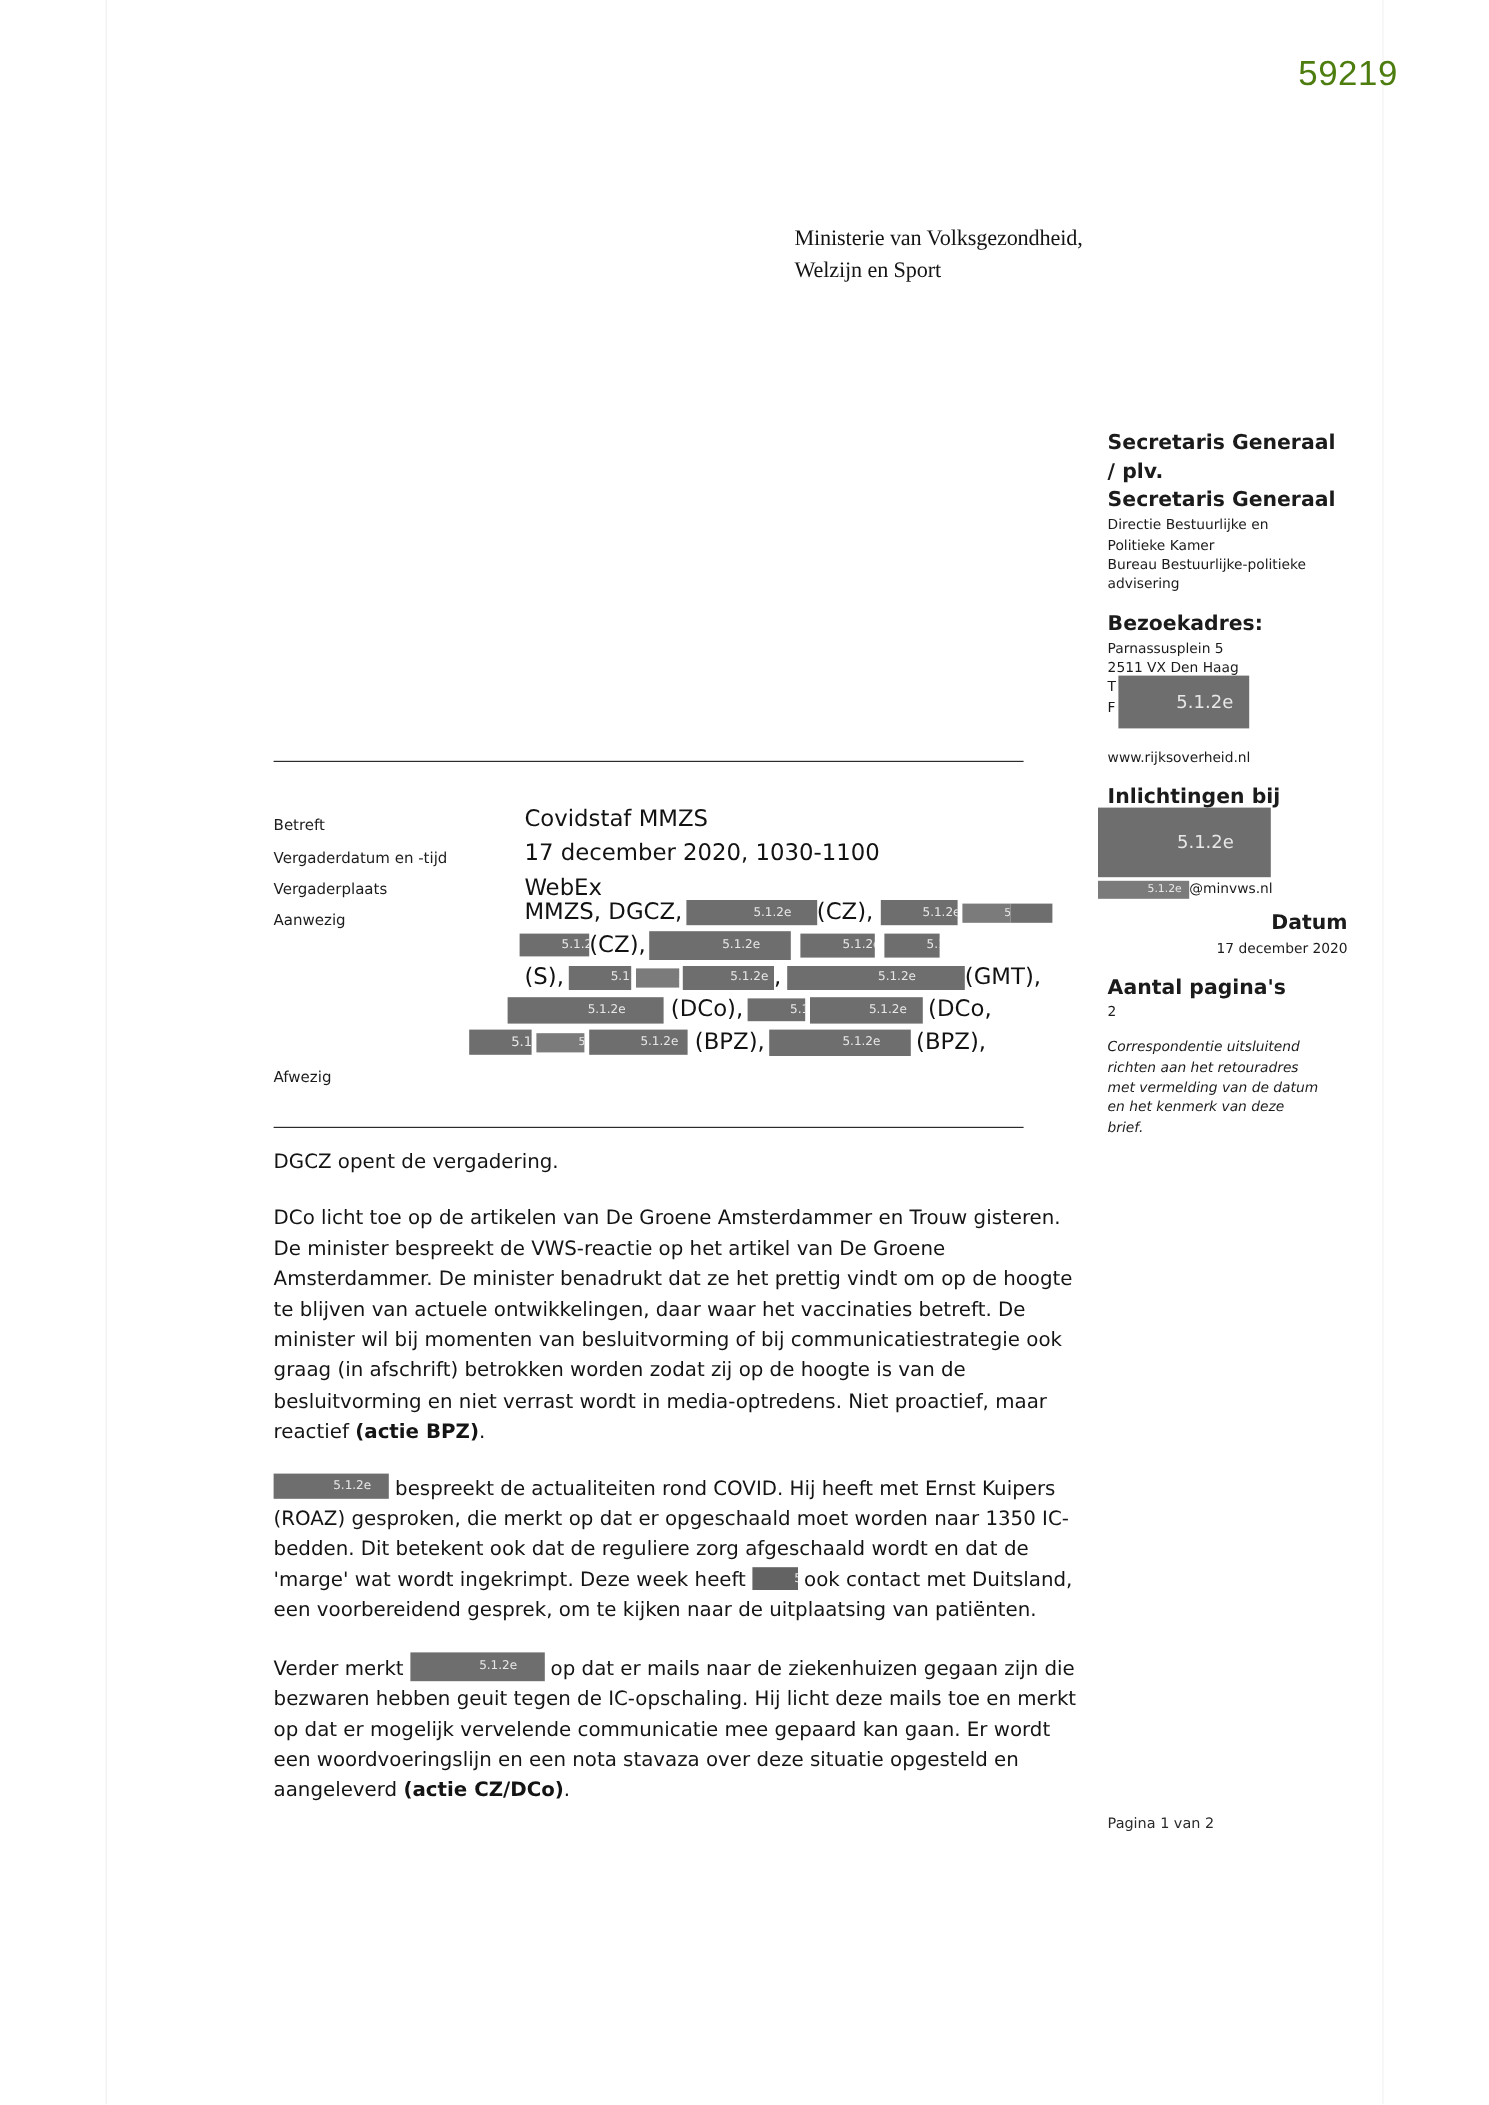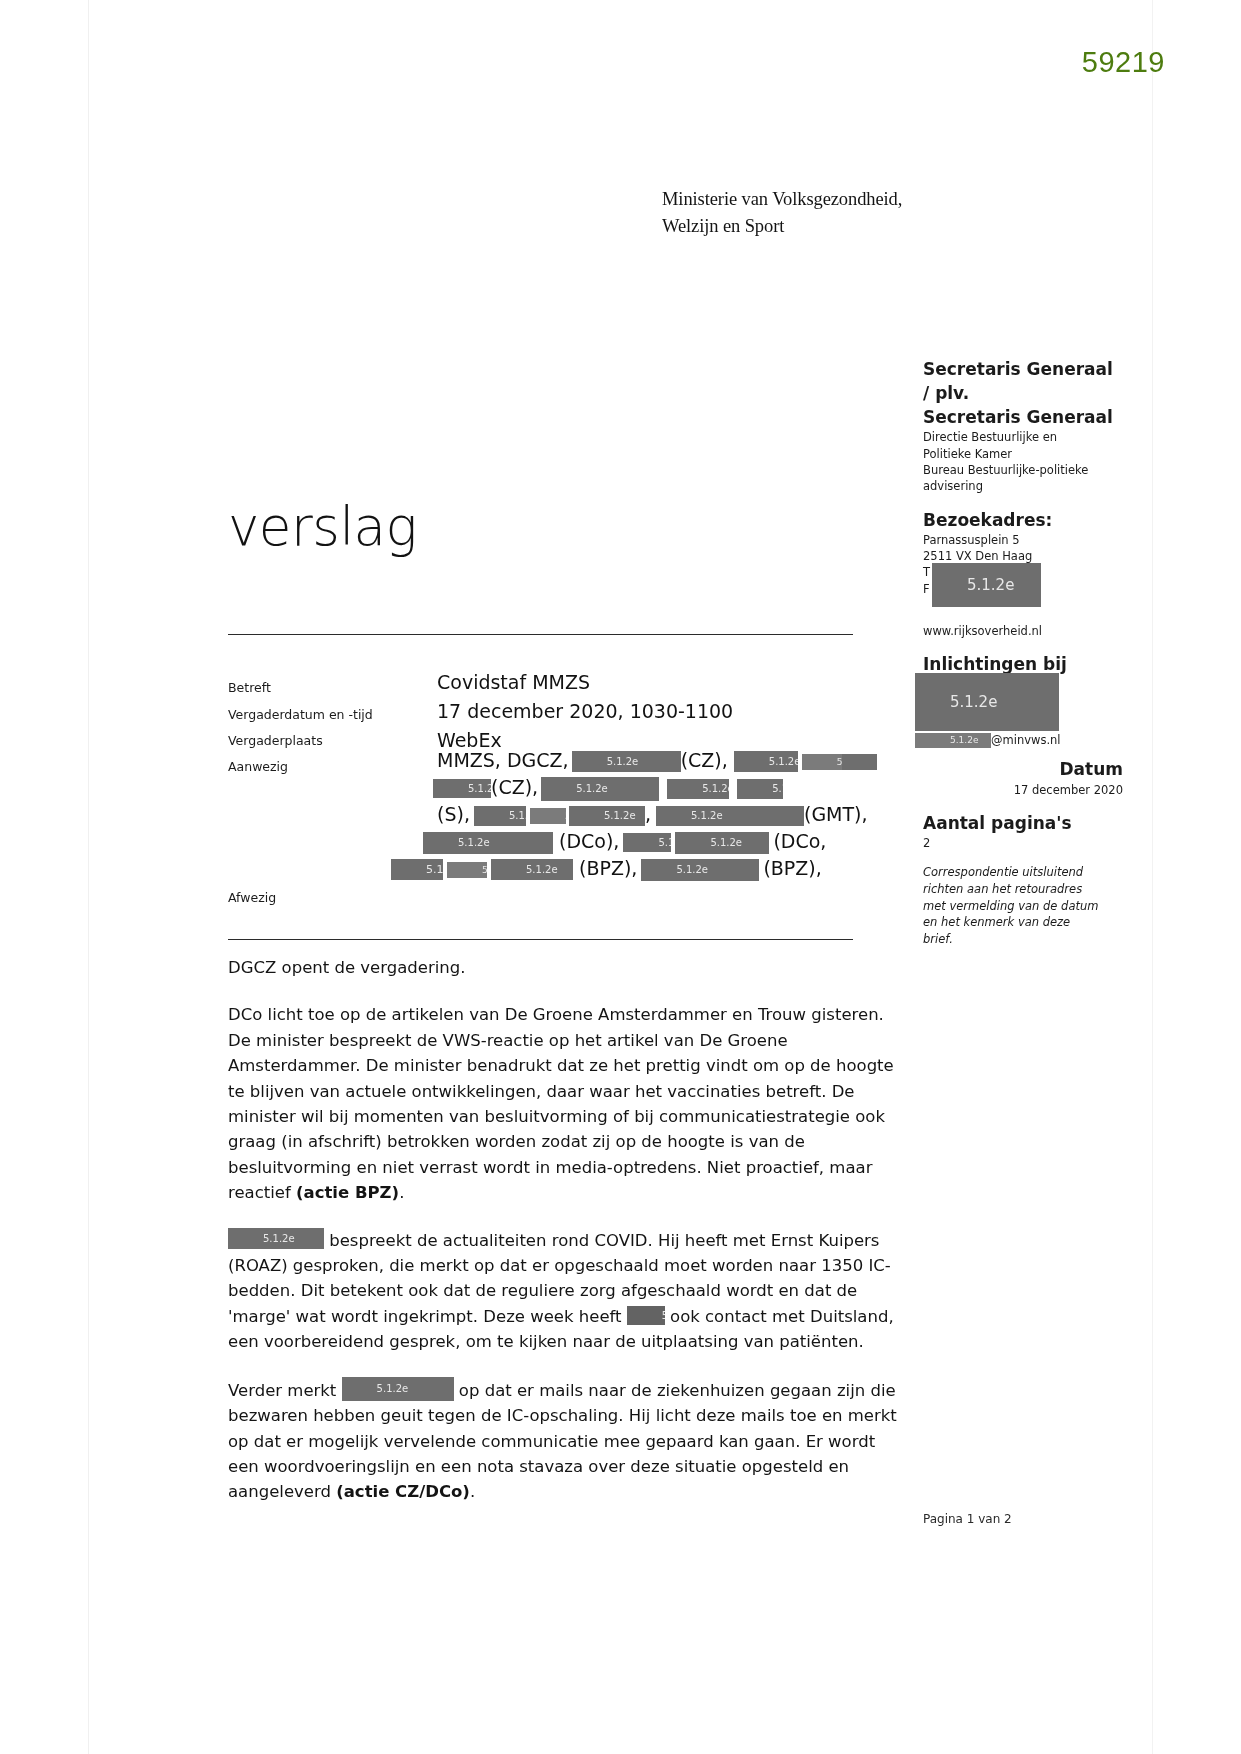--- a/index.html
+++ b/index.html
@@ -76,20 +76,21 @@
     line-height: 1.45;
   }
   .meta-line { white-space: nowrap; }
 
   
   .redact {
     display: inline-block;
     background: #6e6e6e;
     color: #e8e8e8;
     font-family: "DejaVu Sans", sans-serif;
+    text-align: center;
     vertical-align: middle;
     overflow: hidden;
     white-space: nowrap;
     box-sizing: border-box;
     line-height: 1;
     padding-left: 35px;
   }
   .redact.lt { background: #7b7b7b; }
   .redact.dk { background: #636363; }
   .redact-abs { position: absolute; }
@@ -228,21 +229,20 @@
     <div class="meta-block meta-italic">
       <div>Correspondentie uitsluitend</div>
       <div>richten aan het retouradres</div>
       <div>met vermelding van de datum</div>
       <div>en het kenmerk van deze</div>
       <div>brief.</div>
     </div>
 
   </div>
 
-  <div class="title-verslag">verslag</div>
 
   <div class="rule rule-top"></div>
   <div class="rule rule-bottom"></div>
 
   <div class="meta-label" style="top:680px;">Betreft</div>
   <div class="meta-label" style="top:707px;">Vergaderdatum en -tijd</div>
   <div class="meta-label" style="top:733px;">Vergaderplaats</div>
   <div class="meta-label" style="top:759px;">Aanwezig</div>
   <div class="meta-label" style="top:890px;">Afwezig</div>
 

